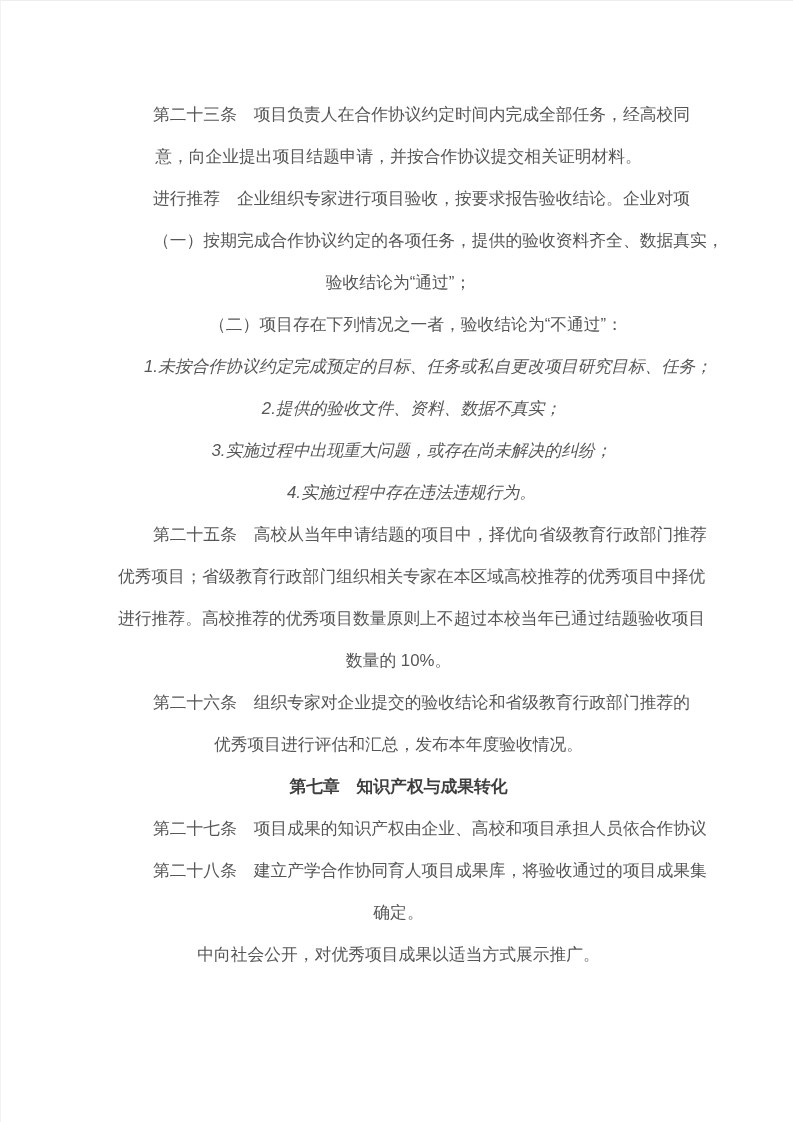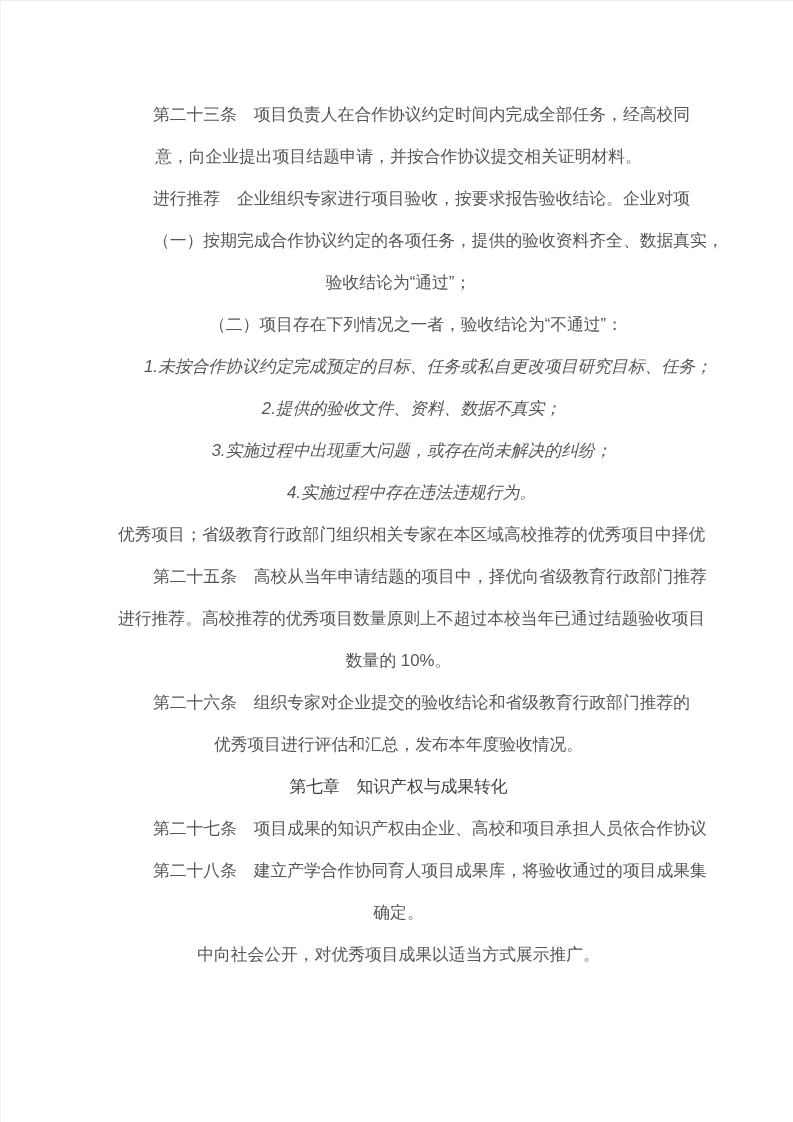--- a/index.html
+++ b/index.html
@@ -38,43 +38,43 @@
   }
   .line.article.first,
   .line.item.first {
     text-indent: 35px;
   }
   .line.num.first {
     text-indent: 26px;
     font-style: italic;
   }
   .line.chapter {
-    font-weight: 400;
+    font-weight: 700;
     text-align: center;
     color: #3e3e3e;
     white-space: pre;
   }
 </style>
 </head>
 <body>
 
 <div class="page">
   <div class="content">
       <div class="line article first">第二十三条　项目负责人在合作协议约定时间内完成全部任务，经高校同</div>
       <div class="line article">意，向企业提出项目结题申请，并按合作协议提交相关证明材料。</div>
       <div class="line article first">进行推荐　企业组织专家进行项目验收，按要求报告验收结论。企业对项</div>
       <div class="line item first">（一）按期完成合作协议约定的各项任务，提供的验收资料齐全、数据真实，</div>
       <div class="line item">验收结论为“通过”；</div>
       <div class="line item first">（二）项目存在下列情况之一者，验收结论为“不通过”：</div>
       <div class="line num first">1.未按合作协议约定完成预定的目标、任务或私自更改项目研究目标、任务；</div>
       <div class="line num first">2.提供的验收文件、资料、数据不真实；</div>
       <div class="line num first">3.实施过程中出现重大问题，或存在尚未解决的纠纷；</div>
       <div class="line num first">4.实施过程中存在违法违规行为。</div>
+      <div class="line article first">第二十五条　高校从当年申请结题的项目中，择优向省级教育行政部门推荐</div>
       <div class="line article">优秀项目；省级教育行政部门组织相关专家在本区域高校推荐的优秀项目中择优</div>
-      <div class="line article first">第二十五条　高校从当年申请结题的项目中，择优向省级教育行政部门推荐</div>
       <div class="line article">进行推荐。高校推荐的优秀项目数量原则上不超过本校当年已通过结题验收项目</div>
       <div class="line article">数量的 10%。</div>
       <div class="line article first">第二十六条　组织专家对企业提交的验收结论和省级教育行政部门推荐的</div>
       <div class="line article">优秀项目进行评估和汇总，发布本年度验收情况。</div>
       <div class="line chapter first">第七章　知识产权与成果转化</div>
       <div class="line article first">第二十七条　项目成果的知识产权由企业、高校和项目承担人员依合作协议</div>
       <div class="line article first">第二十八条　建立产学合作协同育人项目成果库，将验收通过的项目成果集</div>
       <div class="line article">确定。</div>
       <div class="line article">中向社会公开，对优秀项目成果以适当方式展示推广。</div>
     </div>

